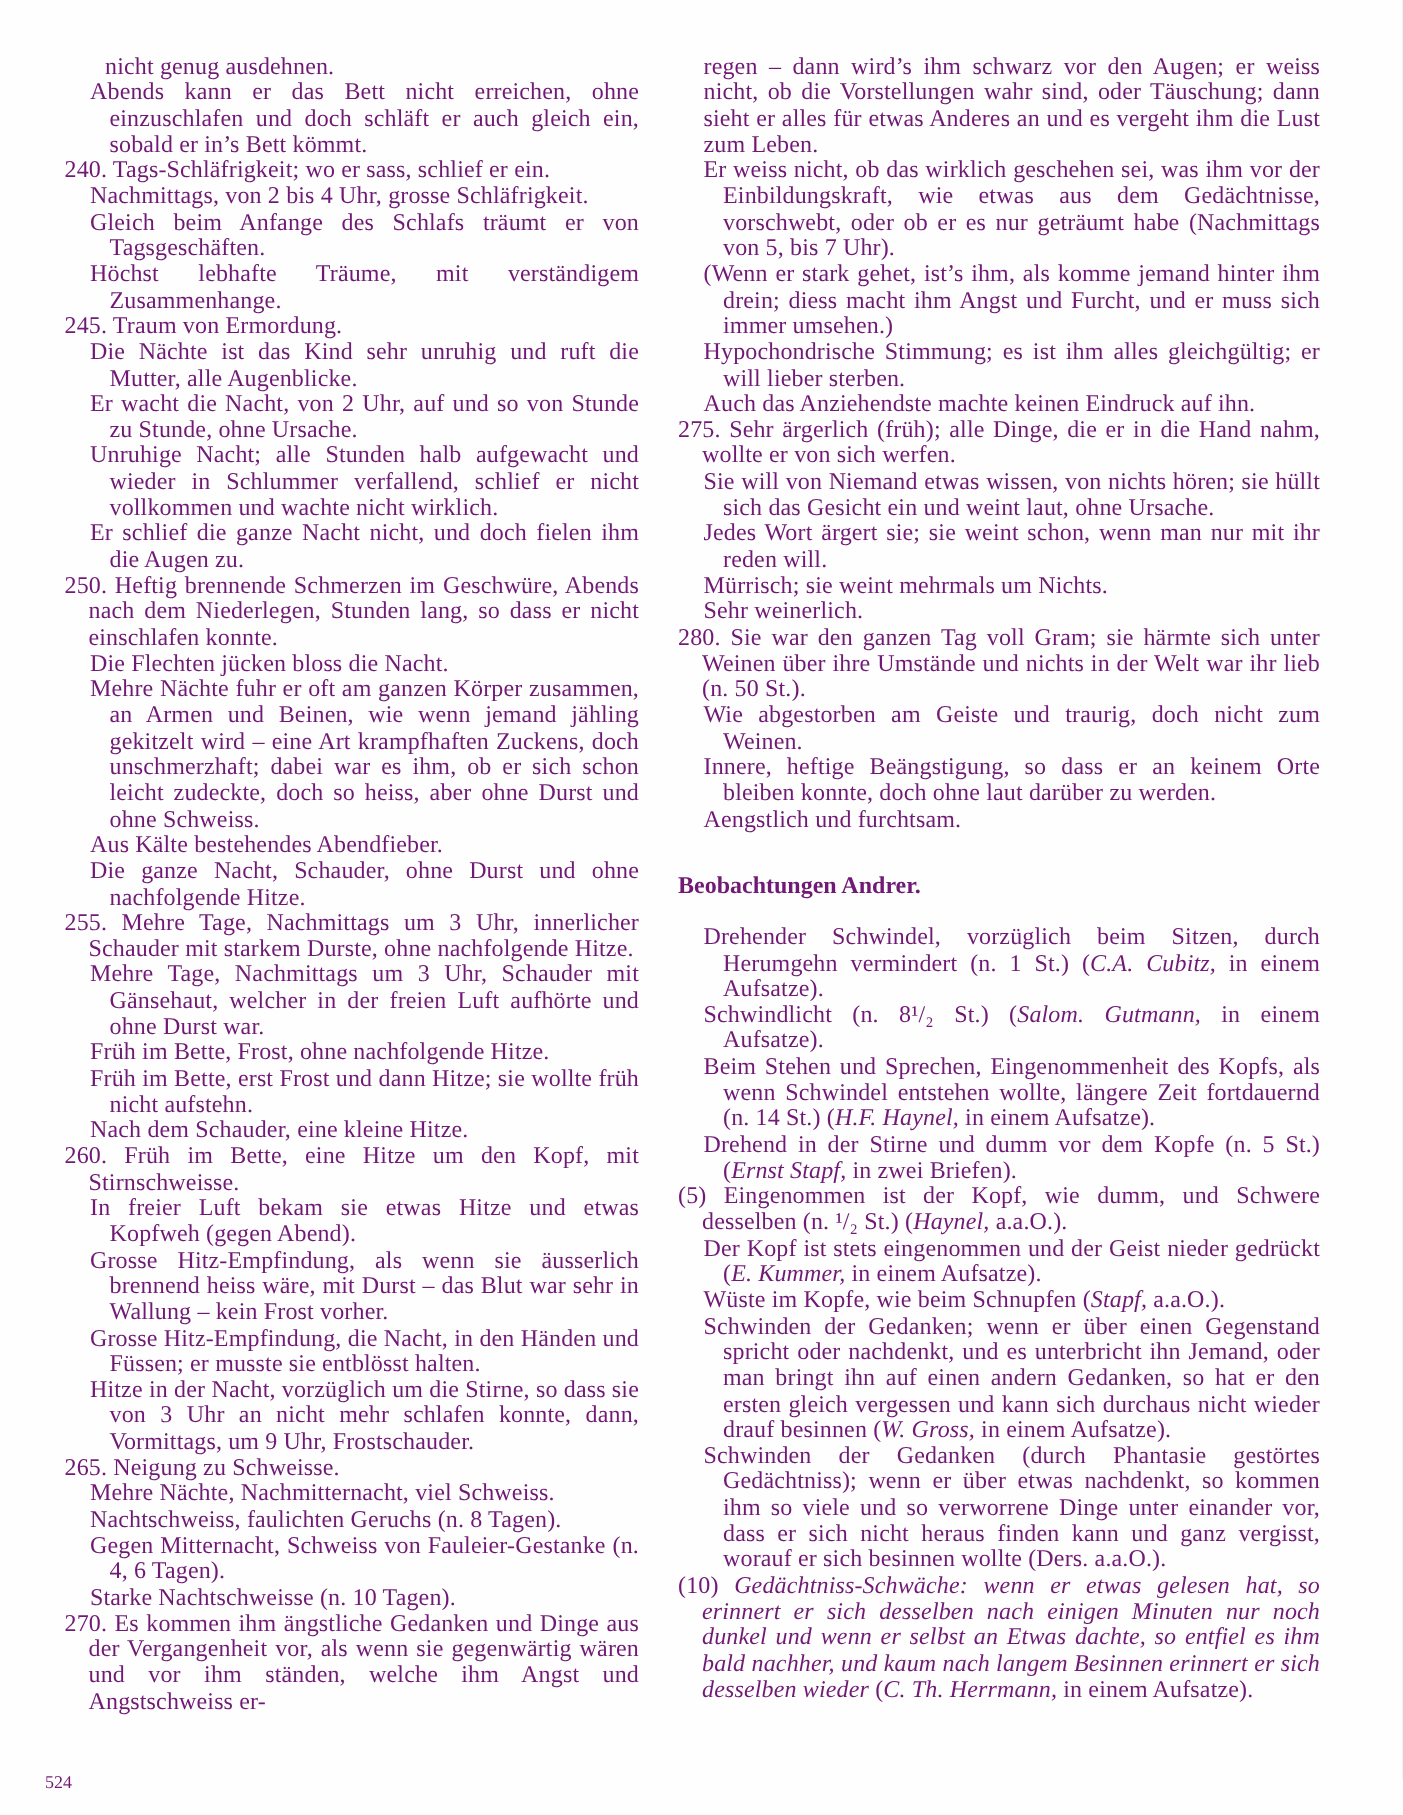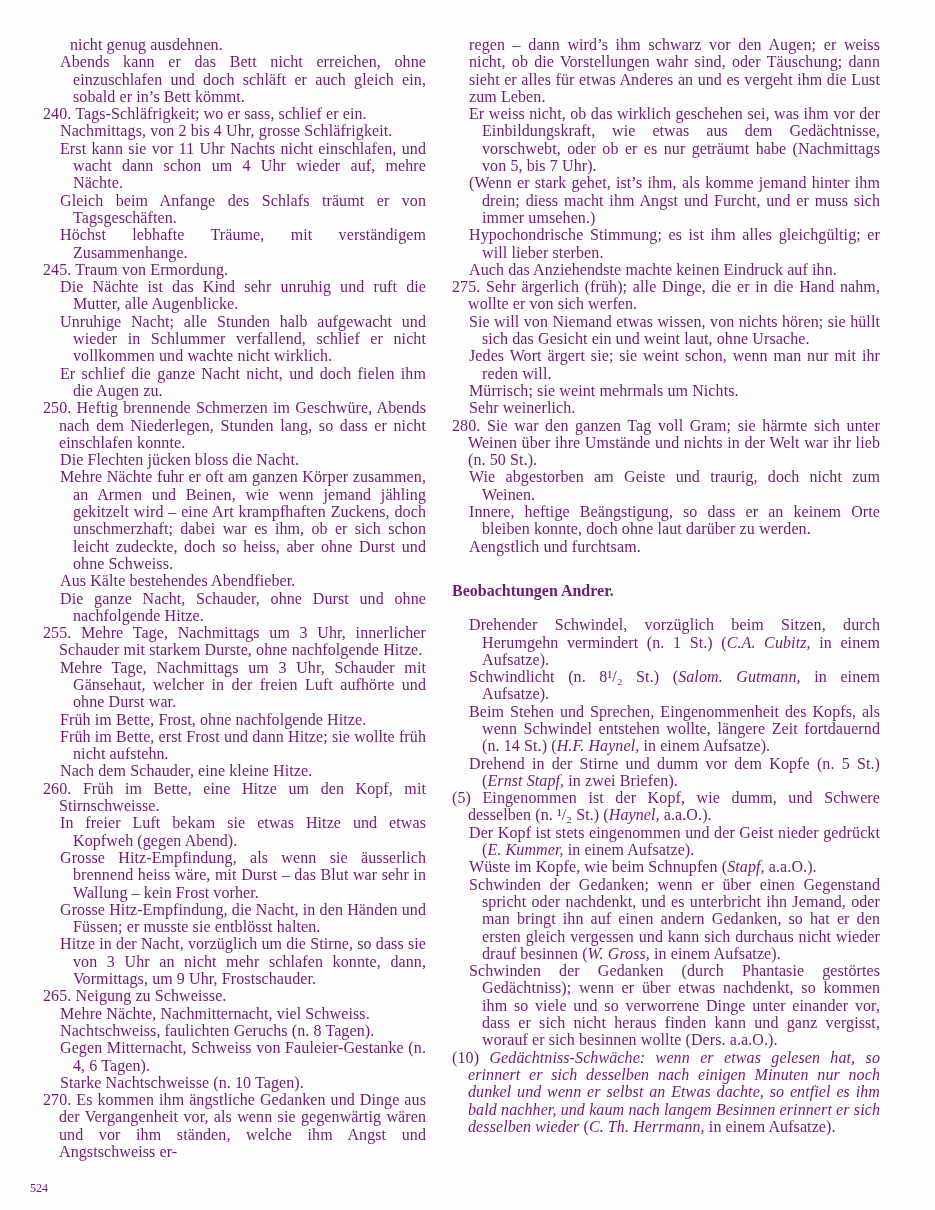--- a/index.html
+++ b/index.html
@@ -49,25 +49,25 @@
 </head>
 <body>
 
 <div class="page">
   <div class="columns">
     <div class="col col-left">
         <p class="contdeep"><span>nicht genug ausdehnen.</span></p>
         <p class="plain"><span>Abends kann er das Bett nicht erreichen, ohne einzuschlafen und doch schläft er auch gleich ein, sobald er in’s Bett kömmt.</span></p>
         <p class="numbered"><span class="num">240. </span><span>Tags-Schläfrigkeit; wo er sass, schlief er ein.</span></p>
         <p class="plain"><span>Nachmittags, von 2 bis 4 Uhr, grosse Schläfrigkeit.</span></p>
-        <p class="plain"><span>Erst kann sie vor 11 Uhr Nachts nicht einschlafen, und wacht dann schon um 4 Uhr wieder auf, mehre Nächte.</span></p>
         <p class="plain"><span>Gleich beim Anfange des Schlafs träumt er von Tagsgeschäften.</span></p>
         <p class="plain"><span>Höchst lebhafte Träume, mit verständigem Zusammenhange.</span></p>
         <p class="numbered"><span class="num">245. </span><span>Traum von Ermordung.</span></p>
         <p class="plain"><span>Die Nächte ist das Kind sehr unruhig und ruft die Mutter, alle Augenblicke.</span></p>
+        <p class="plain"><span>Er wacht die Nacht, von 2 Uhr, auf und so von Stunde zu Stunde, ohne Ursache.</span></p>
         <p class="plain"><span>Unruhige Nacht; alle Stunden halb aufgewacht und wieder in Schlummer verfallend, schlief er nicht vollkommen und wachte nicht wirklich.</span></p>
         <p class="plain"><span>Er schlief die ganze Nacht nicht, und doch fielen ihm die Augen zu.</span></p>
         <p class="numbered"><span class="num">250. </span><span>Heftig brennende Schmerzen im Geschwüre, Abends nach dem Niederlegen, Stunden lang, so dass er nicht einschlafen konnte.</span></p>
         <p class="plain"><span>Die Flechten jücken bloss die Nacht.</span></p>
         <p class="plain"><span>Mehre Nächte fuhr er oft am ganzen Körper zusammen, an Armen und Beinen, wie wenn jemand jähling gekitzelt wird – eine Art krampfhaften Zuckens, doch unschmerzhaft; dabei war es ihm, ob er sich schon leicht zudeckte, doch so heiss, aber ohne Durst und ohne Schweiss.</span></p>
         <p class="plain"><span>Aus Kälte bestehendes Abendfieber.</span></p>
         <p class="plain"><span>Die ganze Nacht, Schauder, ohne Durst und ohne nachfolgende Hitze.</span></p>
         <p class="numbered"><span class="num">255. </span><span>Mehre Tage, Nachmittags um 3 Uhr, innerlicher Schauder mit starkem Durste, ohne nachfolgende Hitze.</span></p>
         <p class="plain"><span>Mehre Tage, Nachmittags um 3 Uhr, Schauder mit Gänsehaut, welcher in der freien Luft aufhörte und ohne Durst war.</span></p>
         <p class="plain"><span>Früh im Bette, Frost, ohne nachfolgende Hitze.</span></p>

